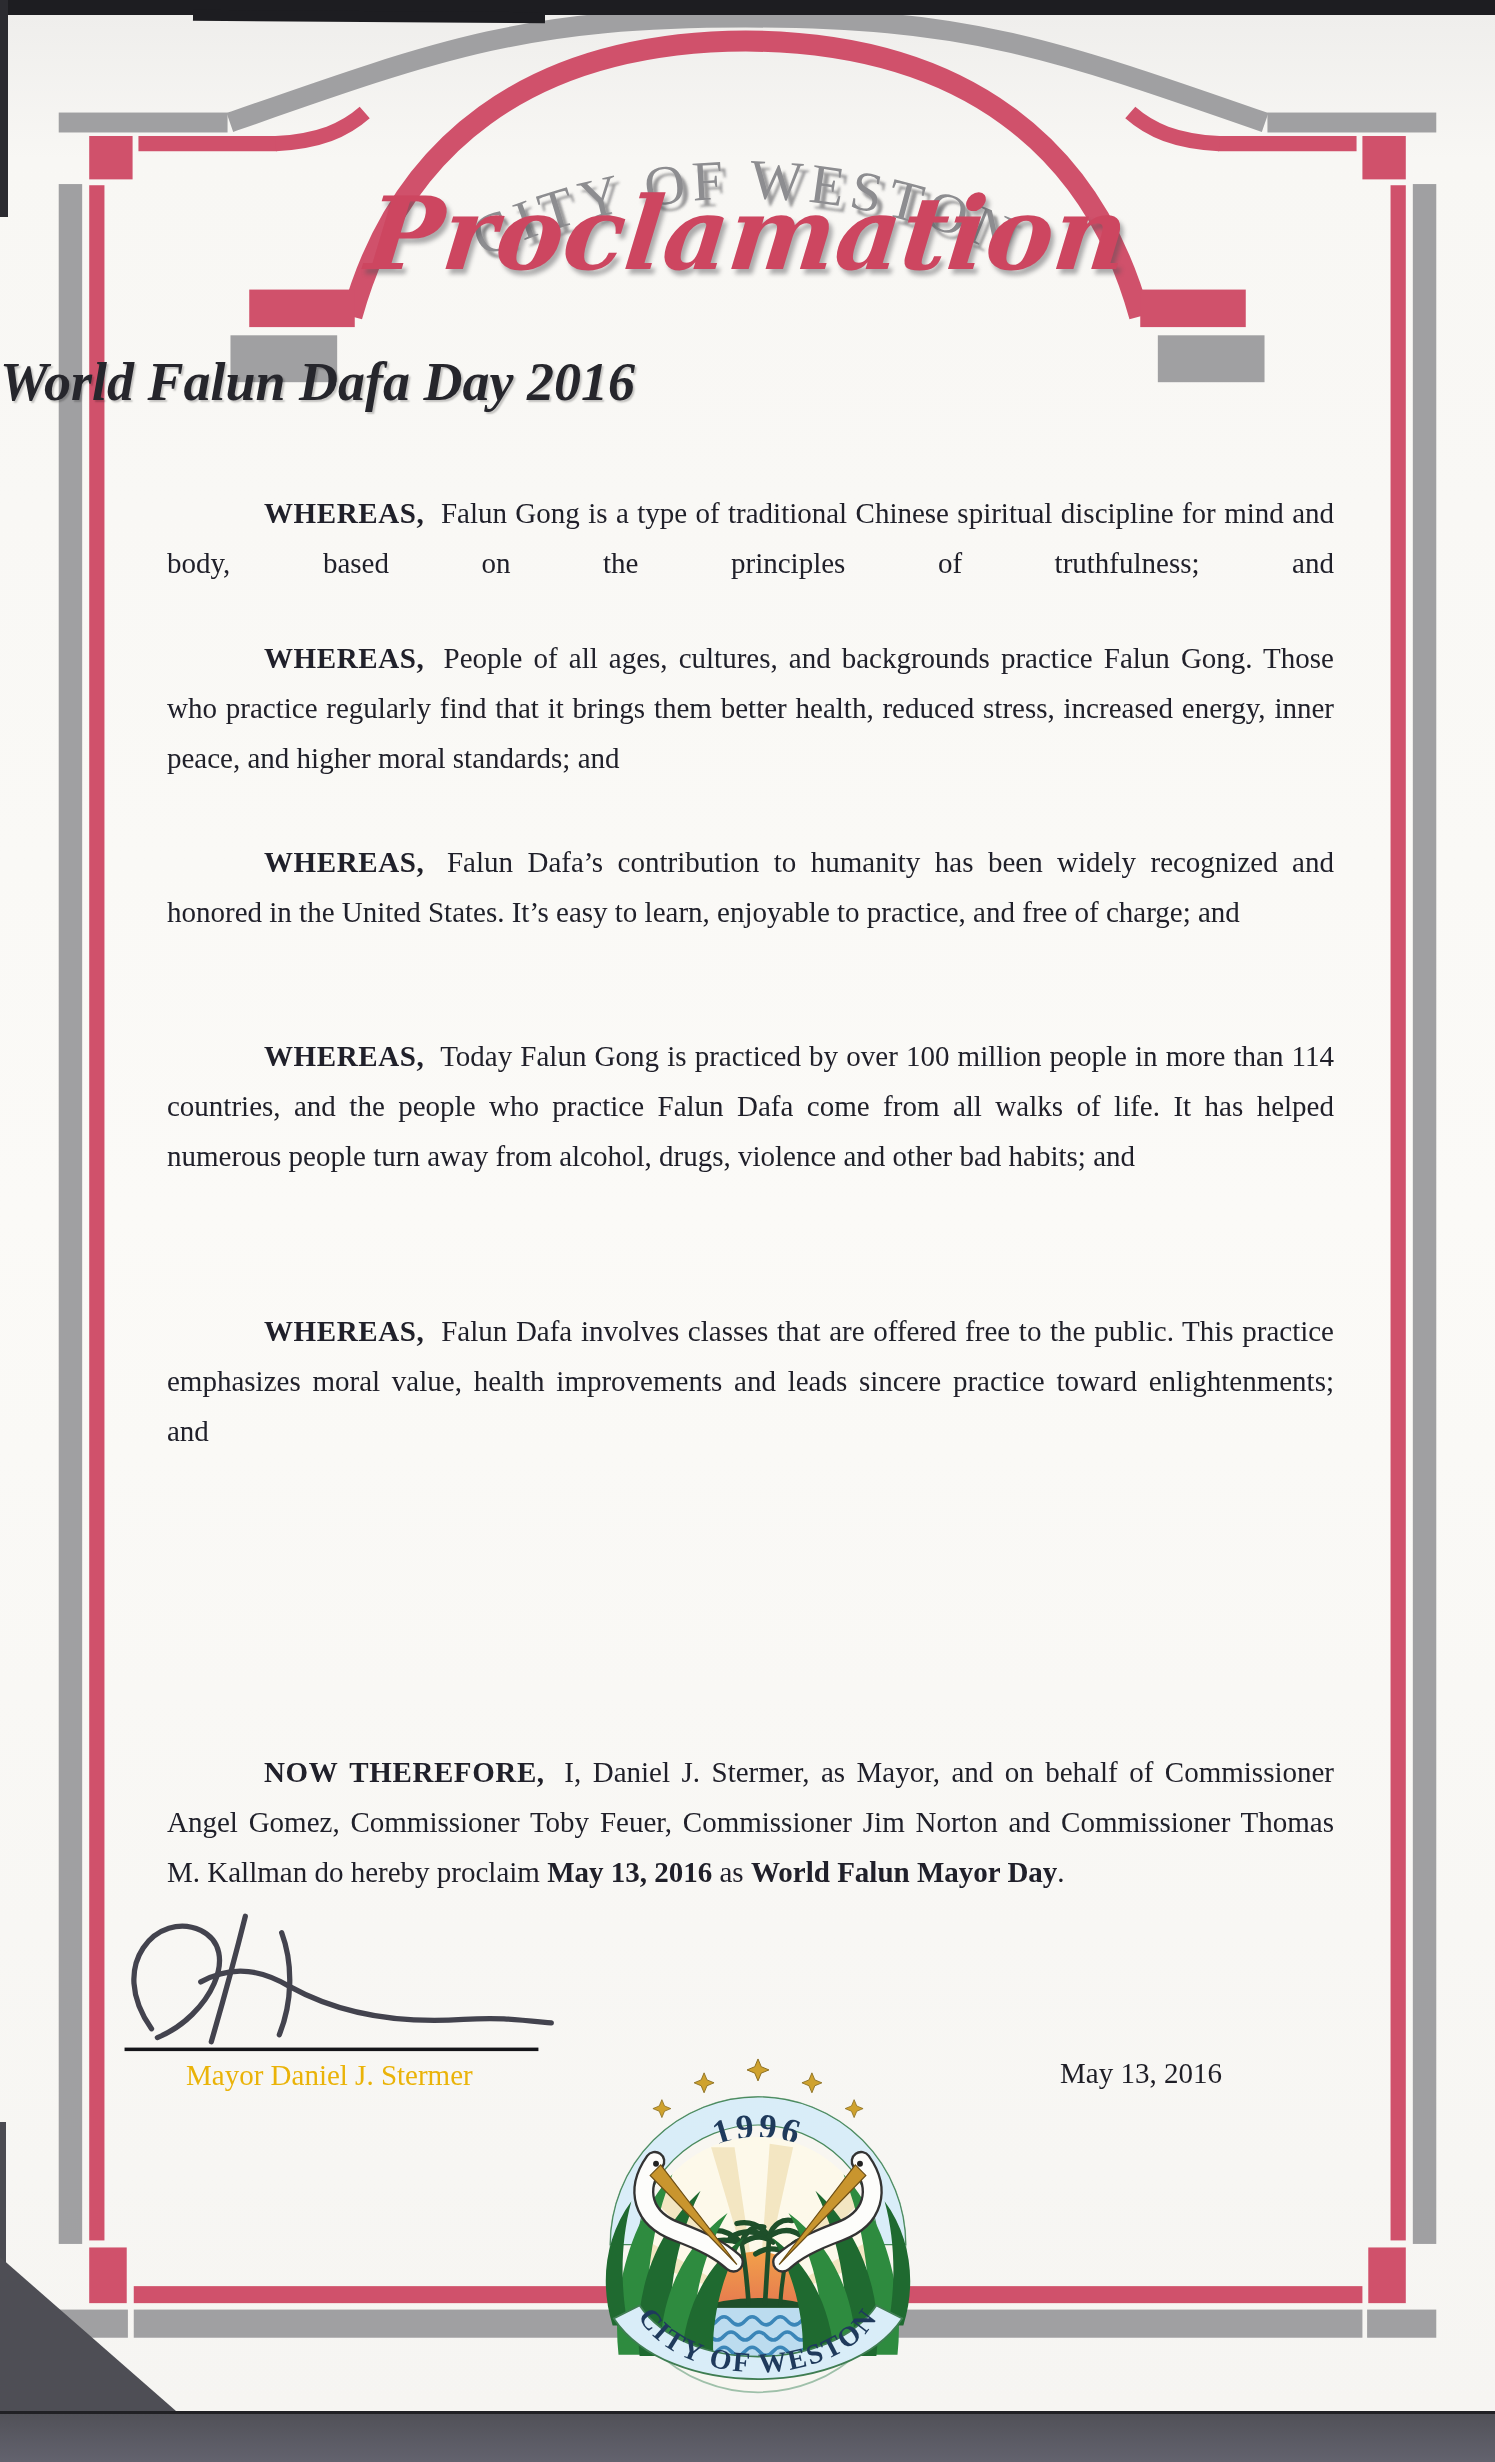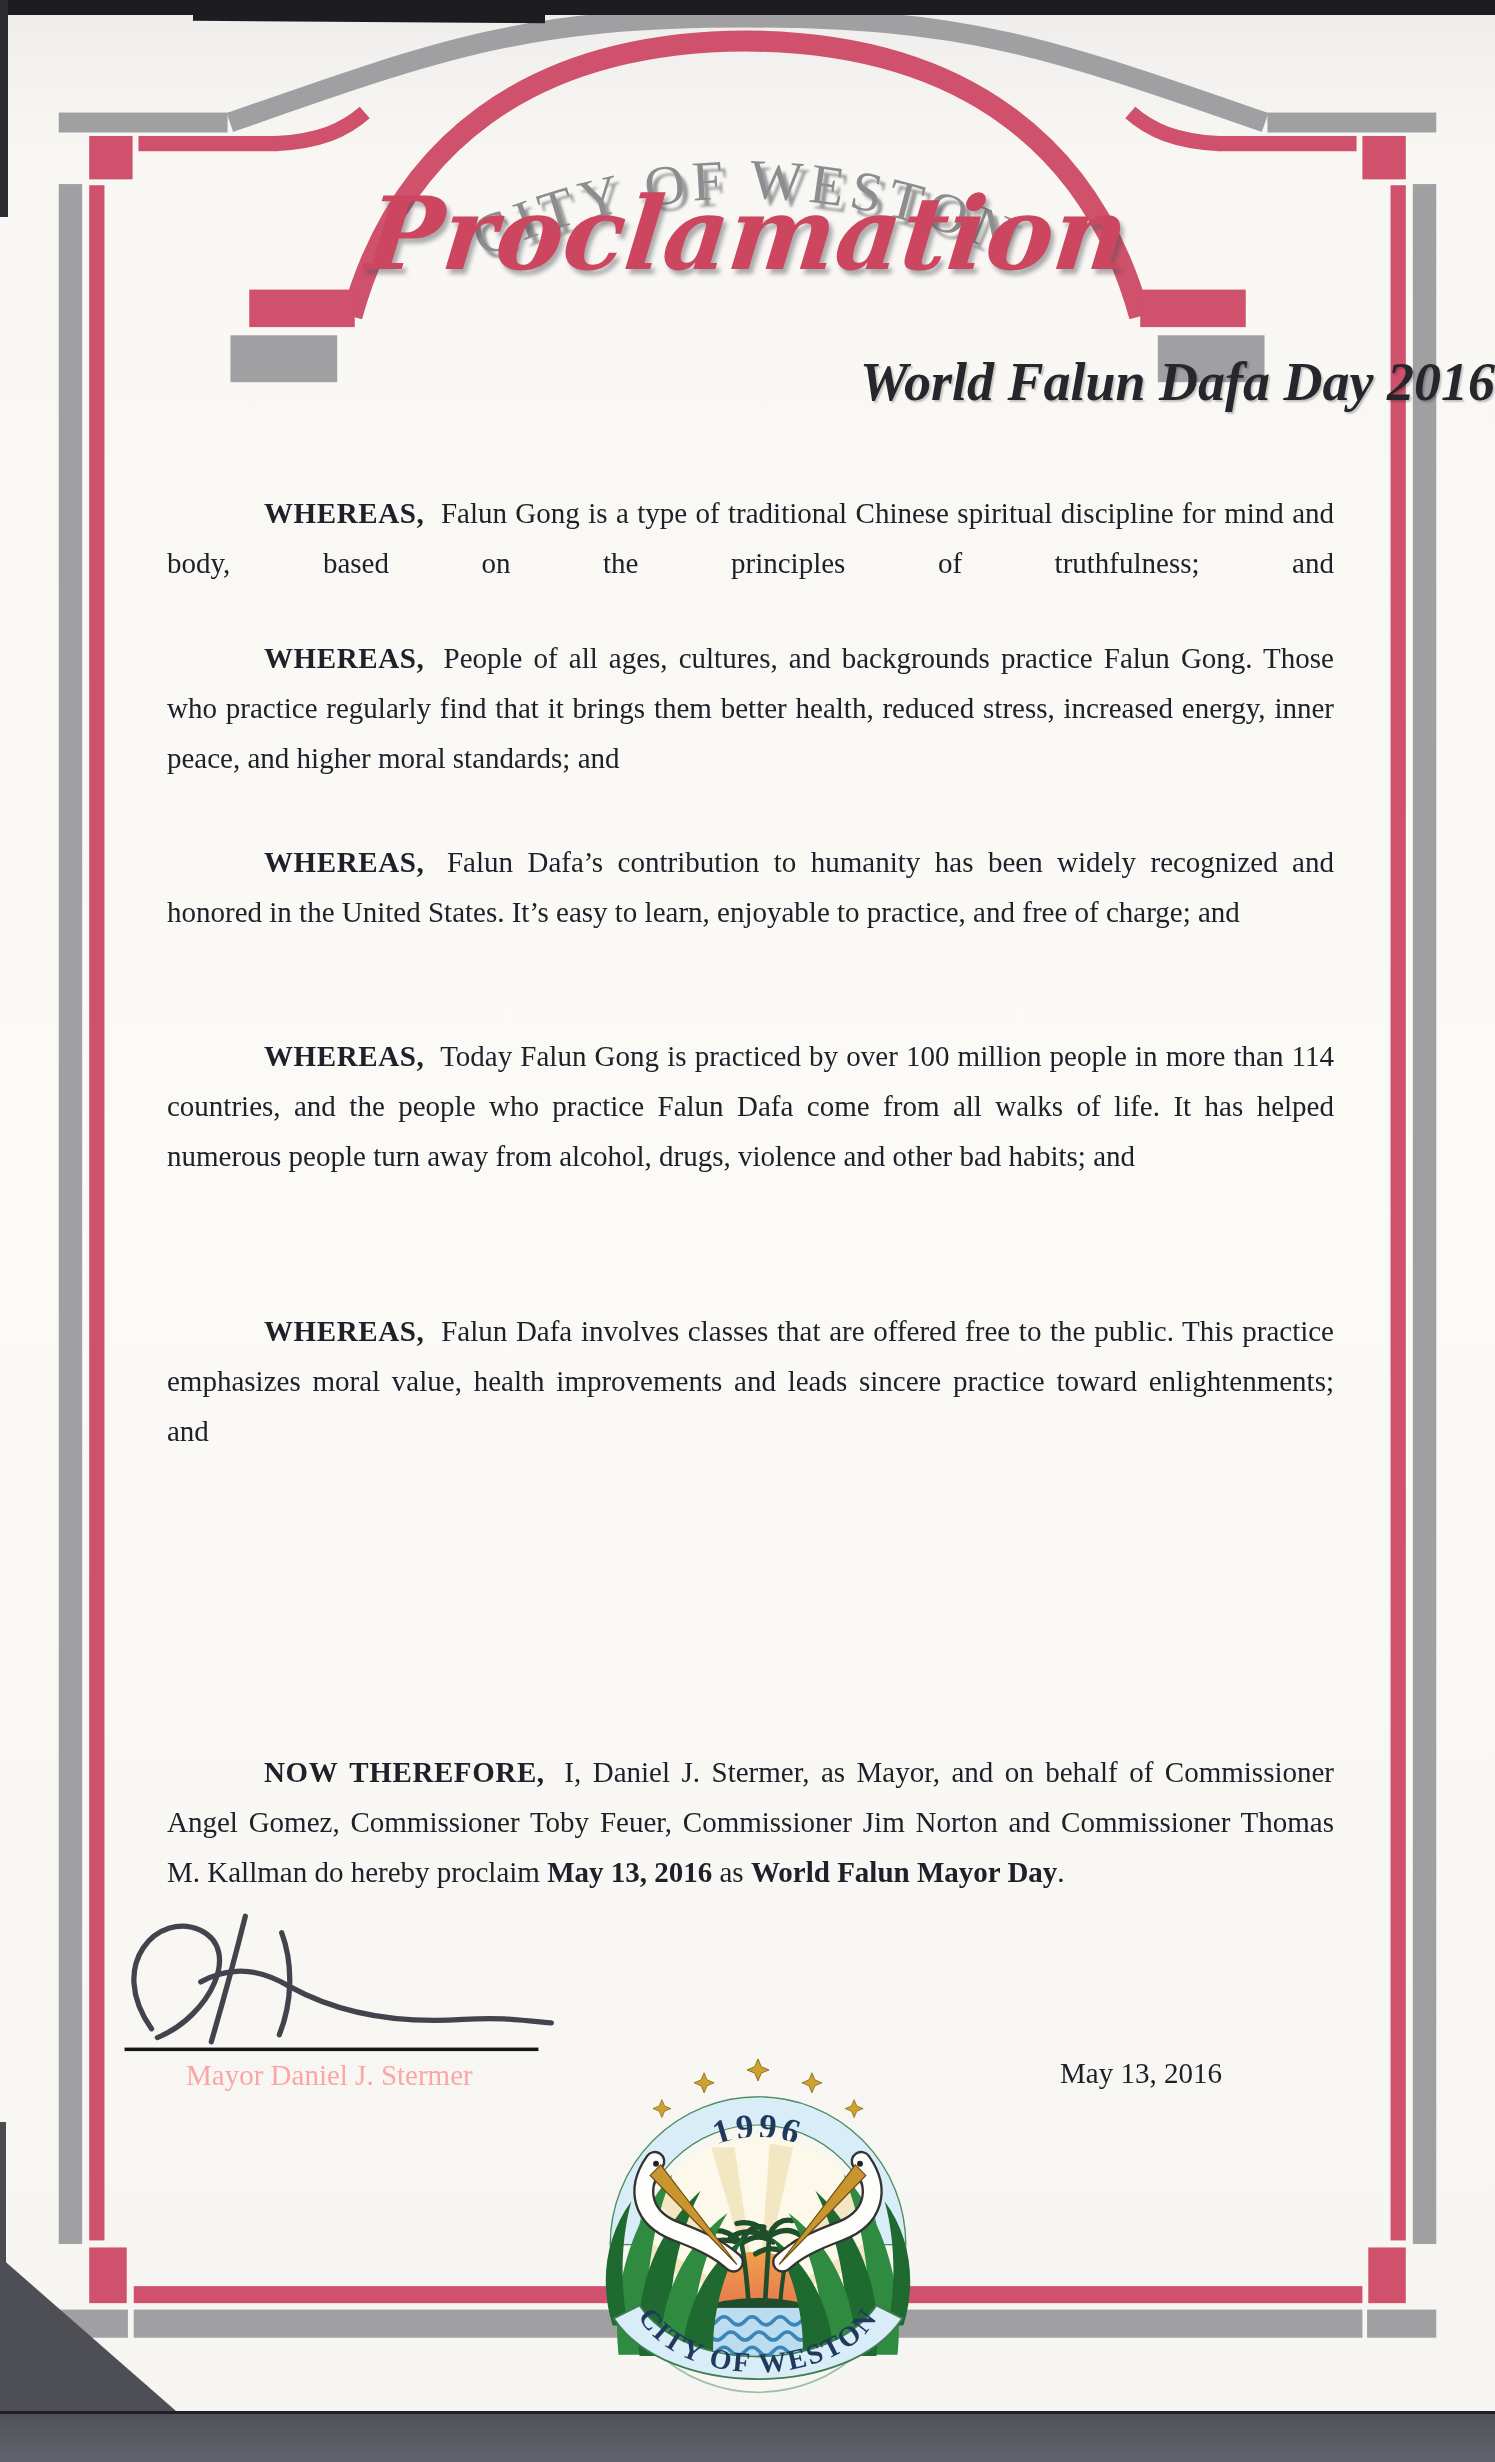--- a/index.html
+++ b/index.html
@@ -17,33 +17,33 @@
   
   .page{position:absolute;left:0;top:15.2px;width:1495px;height:2396px;
         background:linear-gradient(180deg,#efeeec 0%,#f8f7f4 6%,#fbfaf7 50%,#f6f5f2 100%);}
   svg.frame,svg.seal,svg.sig{position:absolute;}
   svg.frame{left:0;top:0;width:1495px;height:2462px;}
   
   .city-arc{position:absolute;left:0;top:0;width:1495px;height:410px;}
   .proclamation{position:absolute;left:0;top:174px;width:1495px;text-align:center;
      font-family:"DejaVu Serif",serif;font-style:italic;font-weight:bold;font-size:101px;
      color:#cd4660;transform:skewX(-6deg);text-shadow:4.1px 5.3px 4.7px rgba(80,80,85,.45);}
-  .main-title{position:absolute;left:0;top:351px;width:1495px;text-align:right;
+  .main-title{position:absolute;left:0;top:351px;width:1495px;text-align:left;
      font-weight:bold;font-style:italic;font-size:54px;color:#26262c;
      text-shadow:1.8px 2.3px 1.8px rgba(0,0,0,.22);}
   
   .par{position:absolute;left:167px;width:1167px;text-align:justify;
        font-size:29px;line-height:50px;color:#20202a;text-indent:97px;}
   .par .lead{font-weight:bold;margin-right:8.2px;letter-spacing:0.6px;}
   .par.stretch{text-align-last:justify;}
   .par sup{font-size:58%;line-height:0;vertical-align:super;}
   .par b{font-weight:bold;}
   
   .sig{left:88px;top:1894px;width:528px;height:170px;}
-  .sig-name{position:absolute;left:186px;top:2059px;font-size:29px;color:#fca5a5;}
+  .sig-name{position:absolute;left:186px;top:2059px;font-size:29px;color:#eab308;}
   .sig-date{position:absolute;left:1060px;top:2057px;font-size:29px;color:#1e1e26;}
   svg.seal{left:562px;top:2050px;width:392px;height:354px;}
 </style>
 </head>
 <body>
 
 <div class="scan">
   <div class="page"></div>
 
   <svg class="frame" viewBox="0 0 2550 4200" aria-hidden="true">

